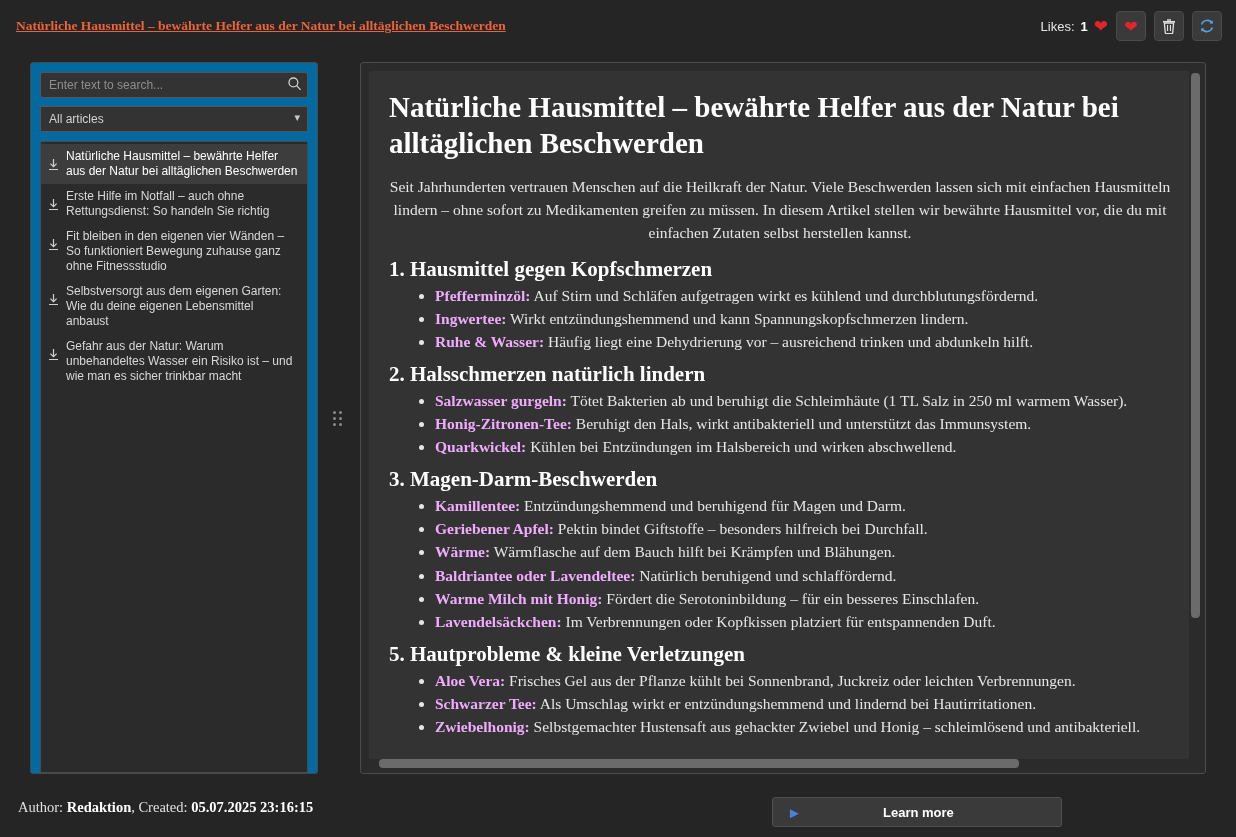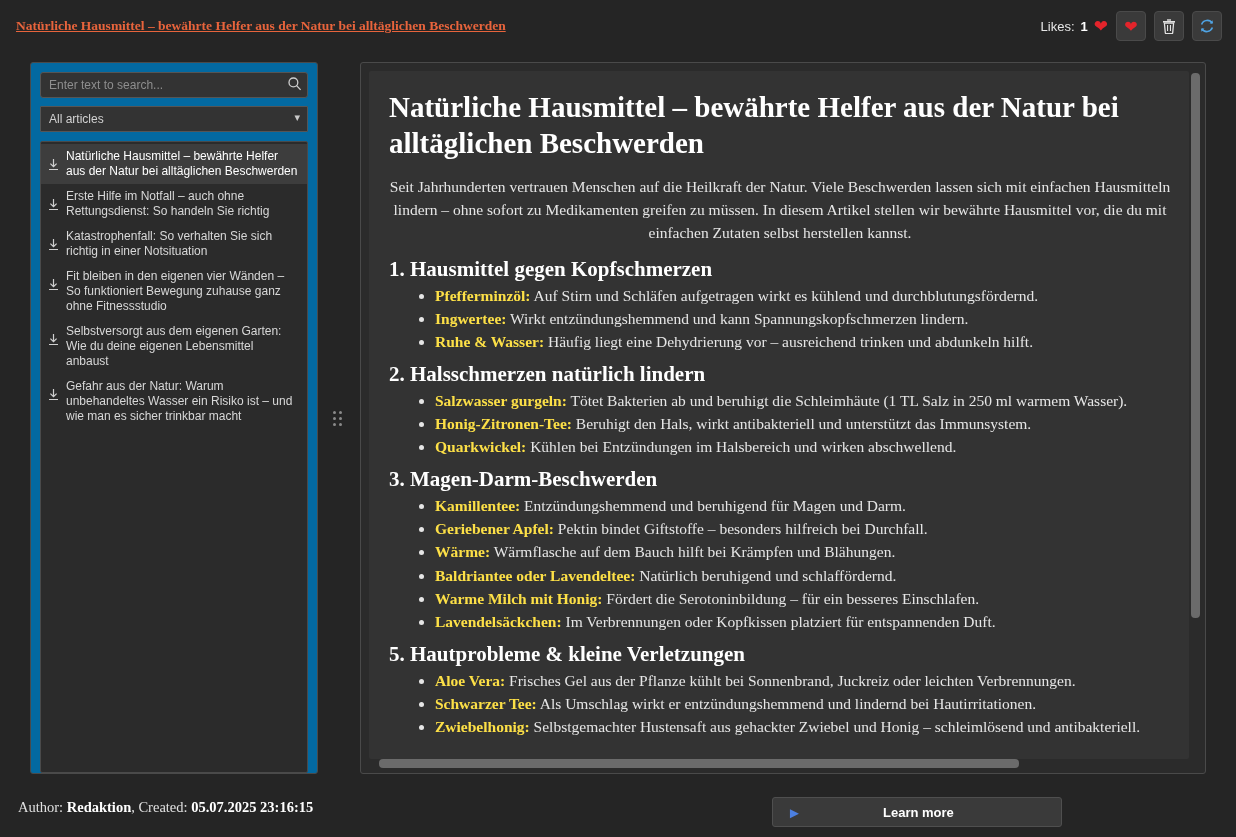--- a/index.html
+++ b/index.html
@@ -166,21 +166,21 @@
     margin: 8px 0 2px 0;
     line-height: 27px;
   }
   .sec-list { margin: 0 0 2px 0; padding-left: 46px; }
   .sec-list li {
     color: #e6e6e6;
     font-size: 15.5px;
     line-height: 22px;
     margin-bottom: 1px;
   }
-  .sec-list li b { color: #fde047; }
+  .sec-list li b { color: #f0abfc; }
 
   
   .v-scroll-track {
     position: absolute; right: 5px; top: 8px;
     width: 9px; height: 688px;
     background: #2b2b2b;
   }
   .v-scroll-thumb {
     position: absolute; right: 5px; top: 10px;
     width: 9px; height: 545px;
@@ -297,28 +297,20 @@
             </svg>
         </span>
         <span class="article-text">Erste Hilfe im Notfall – auch ohne Rettungsdienst: So handeln Sie richtig</span>
       </div>
       <div class="article-item">
         <span class="dl-icon">
           <svg width="13" height="13" viewBox="0 0 13 13">
               <path d="M6.5 1v7M3.4 5.6l3.1 3.1 3.1-3.1M2 11.5h9" fill="none" stroke="#cfcfcf" stroke-width="1.2"></path>
             </svg>
         </span>
-        <span class="article-text">Katastrophenfall: So verhalten Sie sich richtig in einer Notsituation</span>
-      </div>
-      <div class="article-item">
-        <span class="dl-icon">
-          <svg width="13" height="13" viewBox="0 0 13 13">
-              <path d="M6.5 1v7M3.4 5.6l3.1 3.1 3.1-3.1M2 11.5h9" fill="none" stroke="#cfcfcf" stroke-width="1.2"></path>
-            </svg>
-        </span>
         <span class="article-text">Fit bleiben in den eigenen vier Wänden – So funktioniert Bewegung zuhause ganz ohne Fitnessstudio</span>
       </div>
       <div class="article-item">
         <span class="dl-icon">
           <svg width="13" height="13" viewBox="0 0 13 13">
               <path d="M6.5 1v7M3.4 5.6l3.1 3.1 3.1-3.1M2 11.5h9" fill="none" stroke="#cfcfcf" stroke-width="1.2"></path>
             </svg>
         </span>
         <span class="article-text">Selbstversorgt aus dem eigenen Garten: Wie du deine eigenen Lebensmittel anbaust</span>
       </div>

